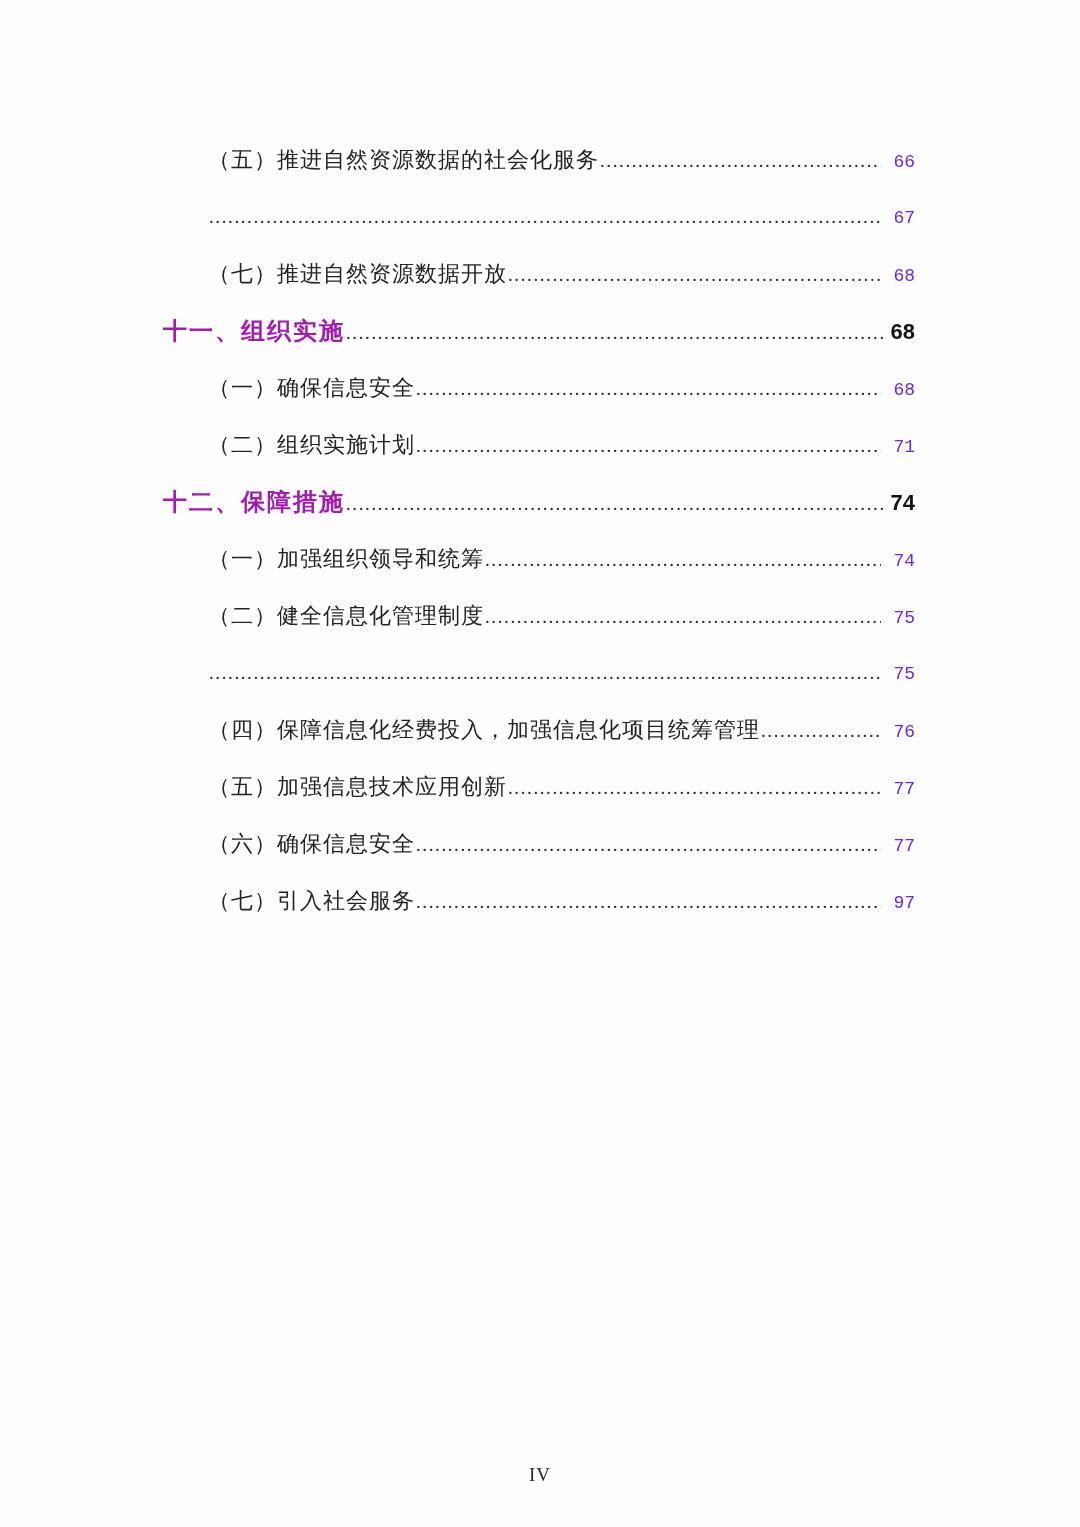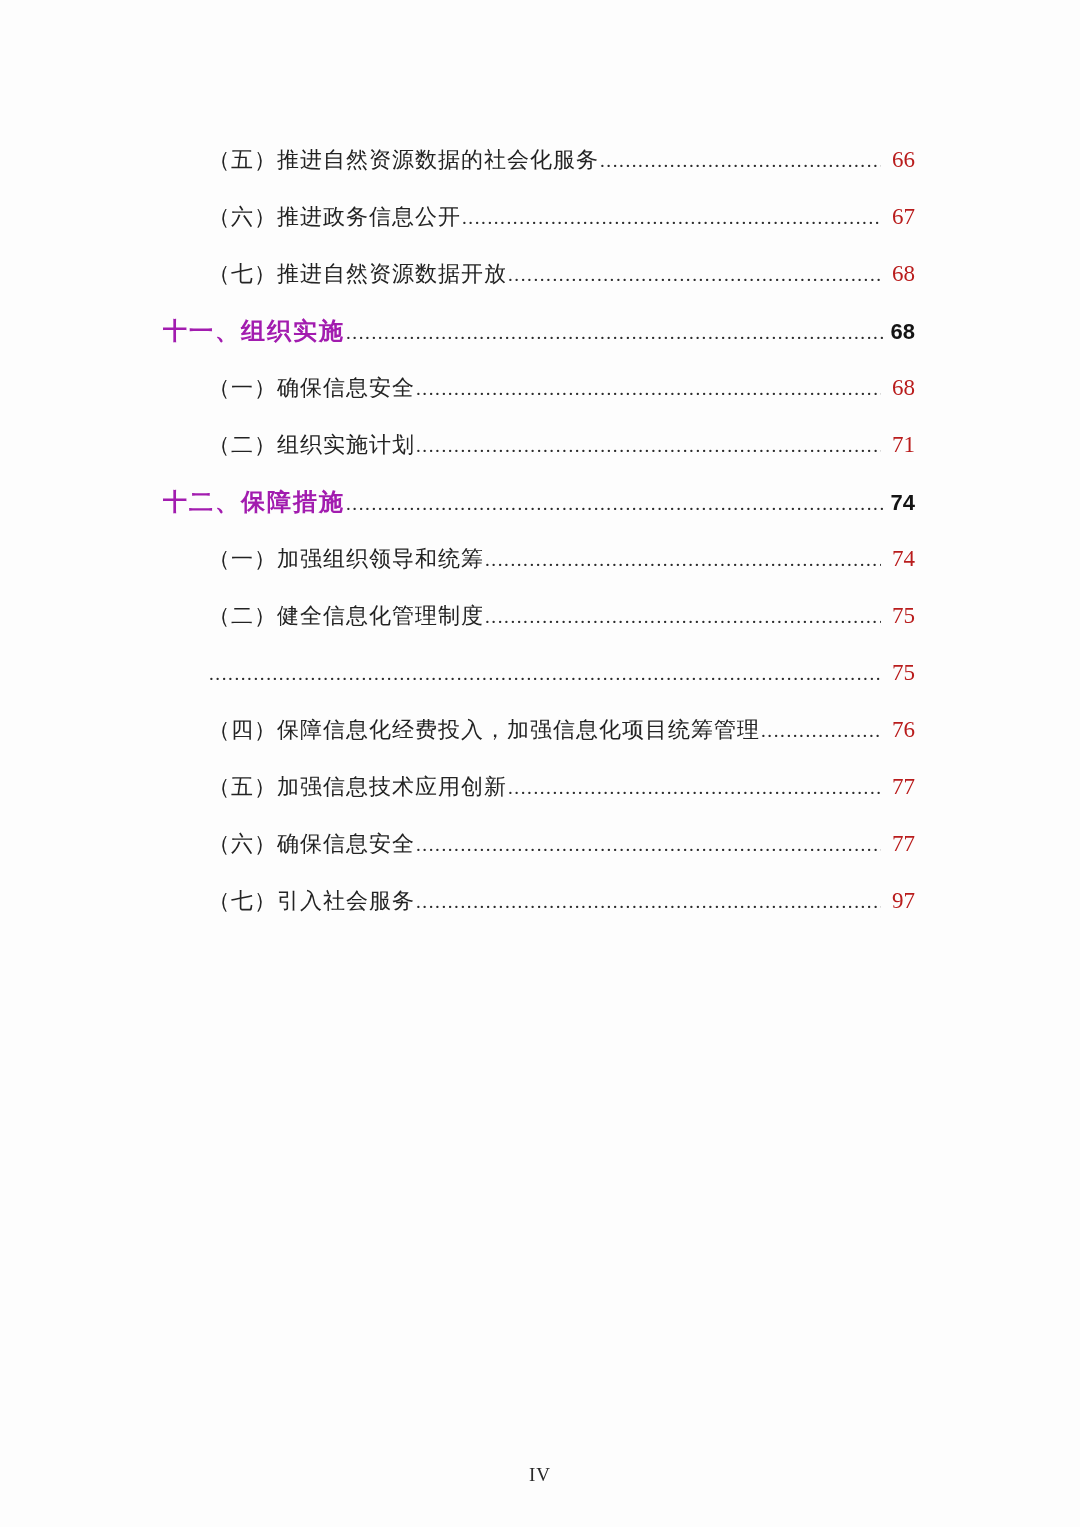--- a/index.html
+++ b/index.html
@@ -57,23 +57,23 @@
   }
   .toc-row .dots::after {
     content: "..........................................................................................................................................................................................................";
     font-size: 19px;
     letter-spacing: 1.6px;
     color: #2c2c2c;
     font-family: "Liberation Serif", serif;
   }
   .toc-row .num {
     flex: 0 0 auto;
-    font-size: 23px;
-    font-family: Liberation Serif, serif;
-    color: #b91c1c;
+    font-size: 18px;
+    font-family: Liberation Mono, monospace;
+    color: #6d28d9;
     margin-left: 5px;
     min-width: 28px;
     text-align: right;
   }
   .toc-row.chapter .num {
     font-family: "Liberation Sans", sans-serif;
     font-weight: 700;
     font-size: 22px;
     color: #141414;
     margin-left: 0;
@@ -96,21 +96,20 @@
 <body>
 
 <div class="page">
   <div class="toc-list">
       <div class="toc-row sub">
         <span class="label">（五）推进自然资源数据的社会化服务</span>
         <span class="dots"></span>
         <span class="num">66</span>
       </div>
       <div class="toc-row sub">
-        <span class="label">（六）推进政务信息公开</span>
         <span class="dots"></span>
         <span class="num">67</span>
       </div>
       <div class="toc-row sub">
         <span class="label">（七）推进自然资源数据开放</span>
         <span class="dots"></span>
         <span class="num">68</span>
       </div>
       <div class="toc-row chapter">
         <span class="label">十一、组织实施</span>

